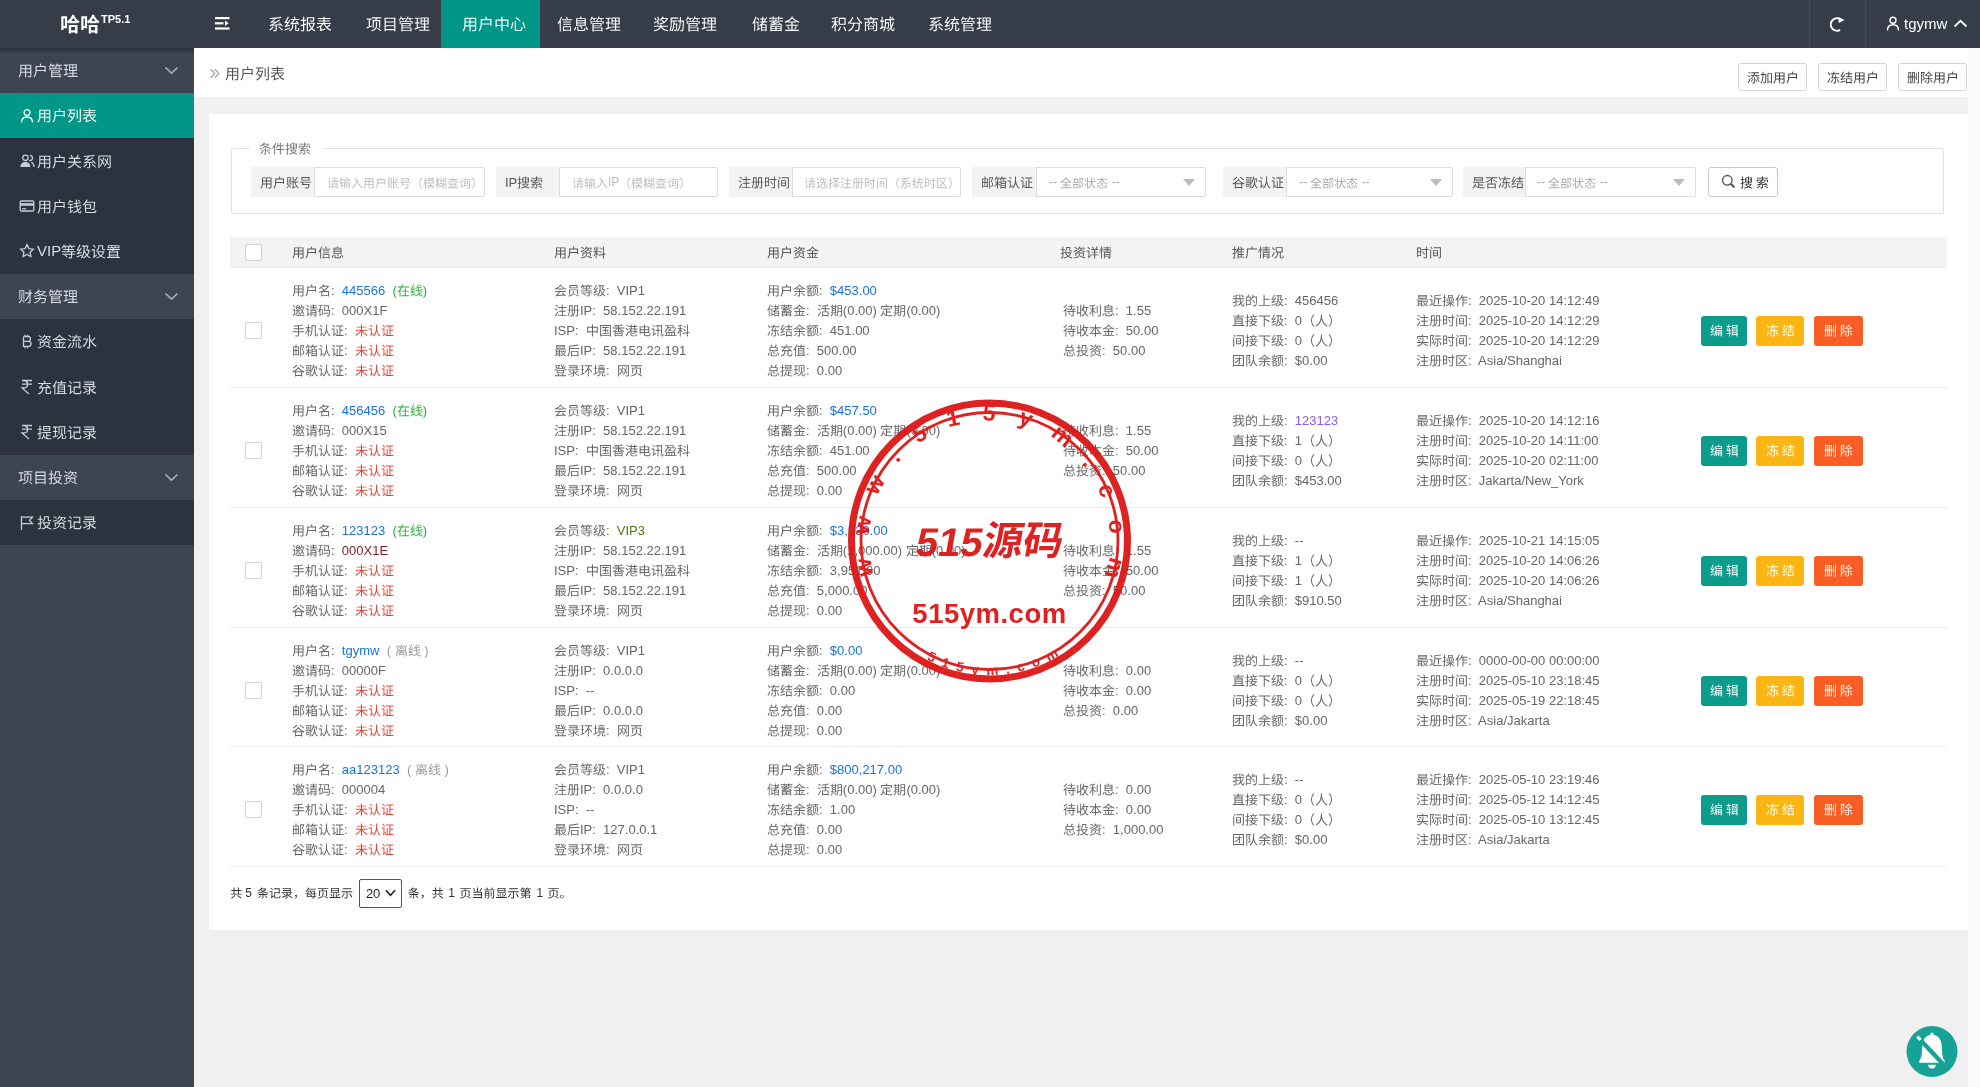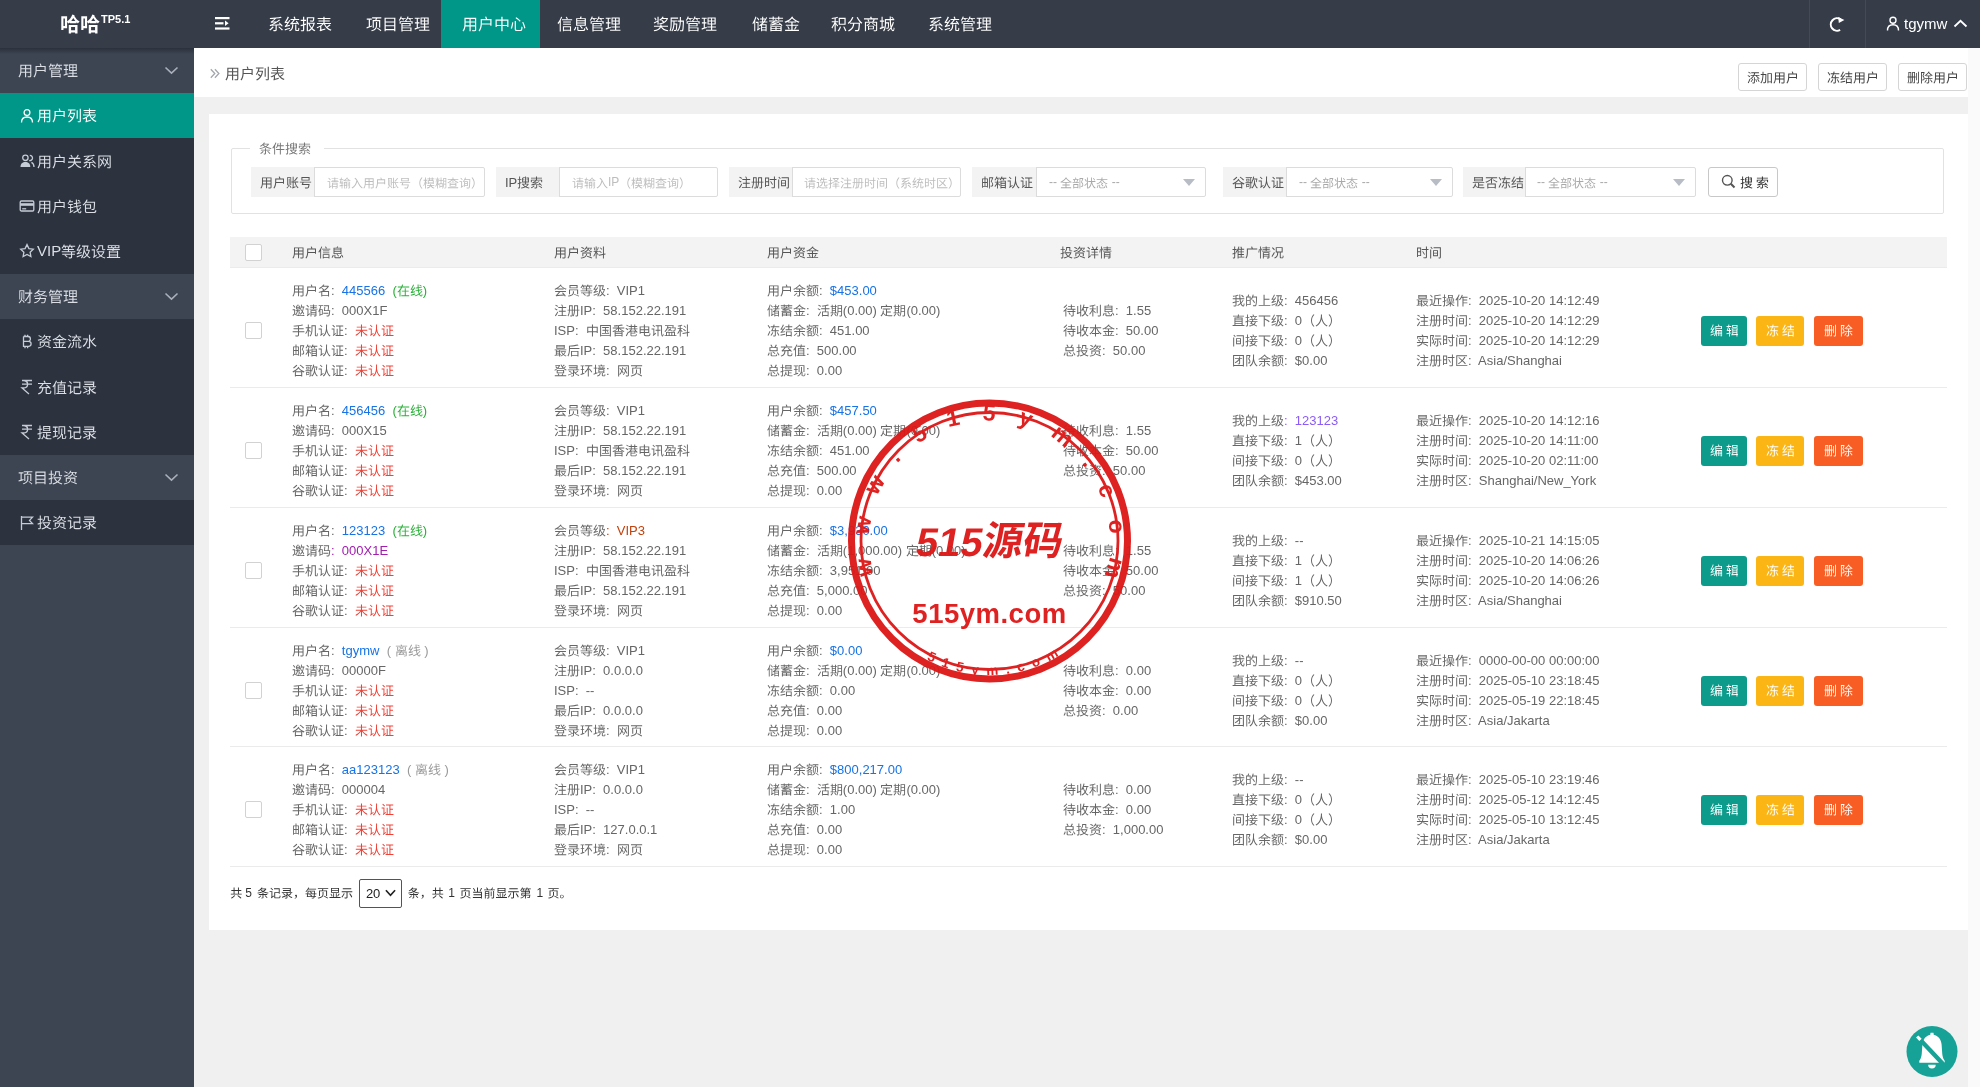--- a/index.html
+++ b/index.html
@@ -930,21 +930,21 @@
         <use href="#r5b9e"></use>
         <use href="#r9645" x="1000"></use>
         <use href="#r65f6" x="2000"></use>
         <use href="#r95f4" x="3000"></use>
       </svg><span>:  2025-10-20 02:11:00</span></div>
 <div class="r " style="left:1416.0px;top:469.5px;height:21px;font-size:13px;line-height:21px;color:#666"><svg class="k" width="52.00" height="13" viewBox="0 -880 4000 1000" fill="#666">
         <use href="#r6ce8"></use>
         <use href="#r518c" x="1000"></use>
         <use href="#r65f6" x="2000"></use>
         <use href="#r533a" x="3000"></use>
-      </svg><span>:  Shanghai/New_York</span></div>
+      </svg><span>:  Jakarta/New_York</span></div>
 <div style="position:absolute;left:1701.0px;top:435.5px;width:46.0px;height:30.0px;background:#0d9c8c;border-radius:3px"></div>
 <div class="r " style="left:1709.5px;top:440.0px;height:21px;font-size:13px;line-height:21px;color:#fff"><svg class="k" width="28.91" height="13" viewBox="0 -880 2224 1000" fill="#fff">
         <use href="#r7f16"></use>
         <use href="#r8f91" x="1224"></use>
       </svg></div>
 <div style="position:absolute;left:1756.0px;top:435.5px;width:48.0px;height:30.0px;background:#fbb615;border-radius:3px"></div>
 <div class="r " style="left:1765.5px;top:440.0px;height:21px;font-size:13px;line-height:21px;color:#fff"><svg class="k" width="28.91" height="13" viewBox="0 -880 2224 1000" fill="#fff">
         <use href="#r51bb"></use>
         <use href="#r7ed3" x="1224"></use>
       </svg></div>
@@ -955,21 +955,21 @@
       </svg></div>
 <div style="position:absolute;left:245.0px;top:562.0px;width:17.0px;height:17.0px;background:#fff;border:1px solid #d2d2d2;border-radius:2px"></div>
 <div class="r " style="left:292.0px;top:519.5px;height:21px;font-size:13px;line-height:21px;color:#666"><svg class="k" width="39.00" height="13" viewBox="0 -880 3000 1000" fill="#666">
         <use href="#r7528"></use>
         <use href="#r6237" x="1000"></use>
         <use href="#r540d" x="2000"></use>
       </svg><span>:  </span><span style="color:#1773e6">123123</span><span>  </span><span style="color:#27b036">(</span><svg class="k" width="26.00" height="13" viewBox="0 -880 2000 1000" fill="#27b036">
         <use href="#r5728"></use>
         <use href="#r7ebf" x="1000"></use>
       </svg><span style="color:#27b036">)</span></div>
-<div class="r " style="left:292.0px;top:539.5px;height:21px;font-size:13px;line-height:21px;color:#a21caf"><svg class="k" width="39.00" height="13" viewBox="0 -880 3000 1000" fill="#666">
+<div class="r " style="left:292.0px;top:539.5px;height:21px;font-size:13px;line-height:21px;color:#7f1d1d"><svg class="k" width="39.00" height="13" viewBox="0 -880 3000 1000" fill="#666">
         <use href="#r9080"></use>
         <use href="#r8bf7" x="1000"></use>
         <use href="#r7801" x="2000"></use>
       </svg><span>:  000X1E</span></div>
 <div class="r " style="left:292.0px;top:559.5px;height:21px;font-size:13px;line-height:21px;color:#666"><svg class="k" width="52.00" height="13" viewBox="0 -880 4000 1000" fill="#666">
         <use href="#r624b"></use>
         <use href="#r673a" x="1000"></use>
         <use href="#r8ba4" x="2000"></use>
         <use href="#r8bc1" x="3000"></use>
       </svg><span>:  </span><svg class="k" width="39.00" height="13" viewBox="0 -880 3000 1000" fill="#ef4136">
@@ -990,21 +990,21 @@
 <div class="r " style="left:292.0px;top:599.5px;height:21px;font-size:13px;line-height:21px;color:#666"><svg class="k" width="52.00" height="13" viewBox="0 -880 4000 1000" fill="#666">
         <use href="#r8c37"></use>
         <use href="#r6b4c" x="1000"></use>
         <use href="#r8ba4" x="2000"></use>
         <use href="#r8bc1" x="3000"></use>
       </svg><span>:  </span><svg class="k" width="39.00" height="13" viewBox="0 -880 3000 1000" fill="#ef4136">
         <use href="#r672a"></use>
         <use href="#r8ba4" x="1000"></use>
         <use href="#r8bc1" x="2000"></use>
       </svg></div>
-<div class="r " style="left:554.0px;top:519.5px;height:21px;font-size:13px;line-height:21px;color:#c2410c"><svg class="k" width="52.00" height="13" viewBox="0 -880 4000 1000" fill="#666">
+<div class="r " style="left:554.0px;top:519.5px;height:21px;font-size:13px;line-height:21px;color:#4d7c0f"><svg class="k" width="52.00" height="13" viewBox="0 -880 4000 1000" fill="#666">
         <use href="#r4f1a"></use>
         <use href="#r5458" x="1000"></use>
         <use href="#r7b49" x="2000"></use>
         <use href="#r7ea7" x="3000"></use>
       </svg><span>:  VIP3</span></div>
 <div class="r " style="left:554.0px;top:539.5px;height:21px;font-size:13px;line-height:21px;color:#666"><svg class="k" width="26.00" height="13" viewBox="0 -880 2000 1000" fill="#666">
         <use href="#r6ce8"></use>
         <use href="#r518c" x="1000"></use>
       </svg><span>IP:  58.152.22.191</span></div>
 <div class="r " style="left:554.0px;top:559.5px;height:21px;font-size:13px;line-height:21px;color:#666"><span>ISP:  </span><svg class="k" width="104.00" height="13" viewBox="0 -880 8000 1000" fill="#666">

